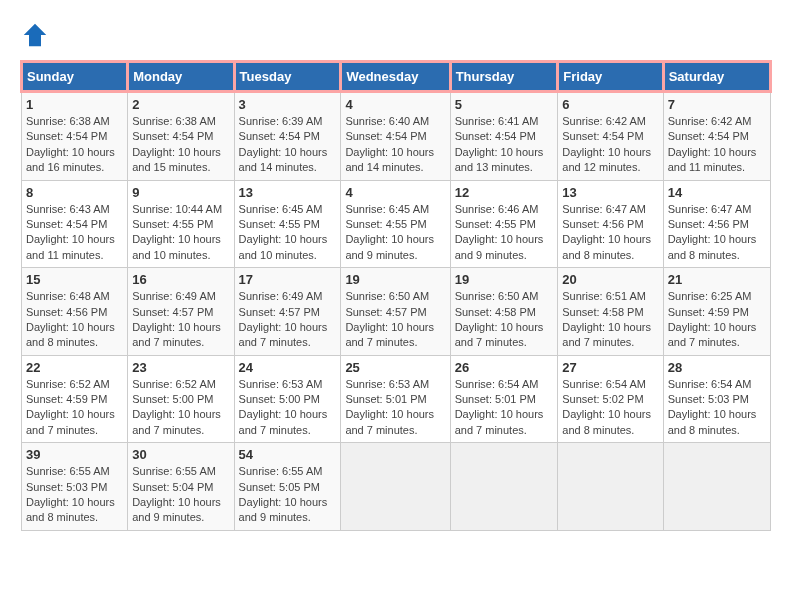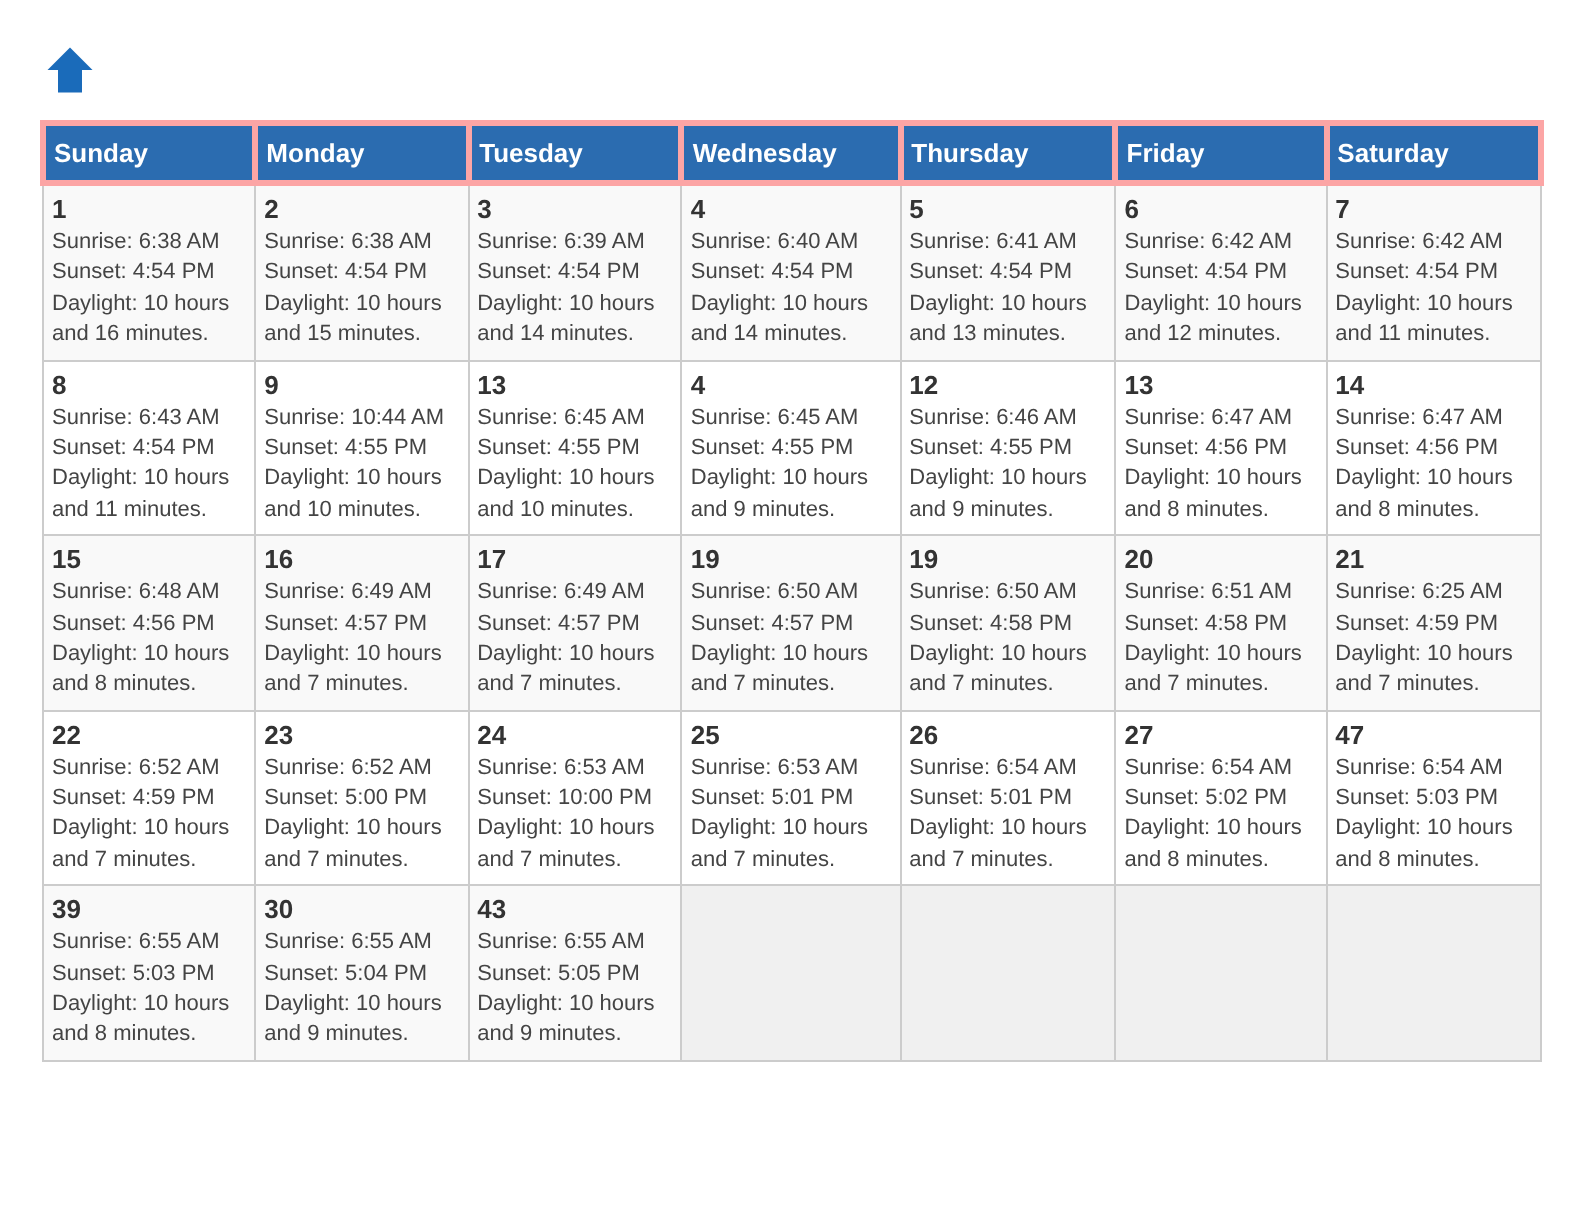--- a/index.html
+++ b/index.html
@@ -283,21 +283,21 @@
         <td>
           <span class="day-num">23</span>
           <div class="day-detail">Sunrise: 6:52 AM
 Sunset: 5:00 PM
 Daylight: 10 hours
 and 7 minutes.</div>
         </td>
         <td>
           <span class="day-num">24</span>
           <div class="day-detail">Sunrise: 6:53 AM
-Sunset: 10:00 PM
+Sunset: 5:00 PM
 Daylight: 10 hours
 and 7 minutes.</div>
         </td>
         <td>
           <span class="day-num">25</span>
           <div class="day-detail">Sunrise: 6:53 AM
 Sunset: 5:01 PM
 Daylight: 10 hours
 and 7 minutes.</div>
         </td>
@@ -309,21 +309,21 @@
 and 7 minutes.</div>
         </td>
         <td>
           <span class="day-num">27</span>
           <div class="day-detail">Sunrise: 6:54 AM
 Sunset: 5:02 PM
 Daylight: 10 hours
 and 8 minutes.</div>
         </td>
         <td>
-          <span class="day-num">47</span>
+          <span class="day-num">28</span>
           <div class="day-detail">Sunrise: 6:54 AM
 Sunset: 5:03 PM
 Daylight: 10 hours
 and 8 minutes.</div>
         </td>
       </tr>
       <tr>
         <td>
           <span class="day-num">39</span>
           <div class="day-detail">Sunrise: 6:55 AM
@@ -332,21 +332,21 @@
 and 8 minutes.</div>
         </td>
         <td>
           <span class="day-num">30</span>
           <div class="day-detail">Sunrise: 6:55 AM
 Sunset: 5:04 PM
 Daylight: 10 hours
 and 9 minutes.</div>
         </td>
         <td>
-          <span class="day-num">43</span>
+          <span class="day-num">54</span>
           <div class="day-detail">Sunrise: 6:55 AM
 Sunset: 5:05 PM
 Daylight: 10 hours
 and 9 minutes.</div>
         </td>
         <td class="empty"></td>
         <td class="empty"></td>
         <td class="empty"></td>
         <td class="empty"></td>
       </tr>

